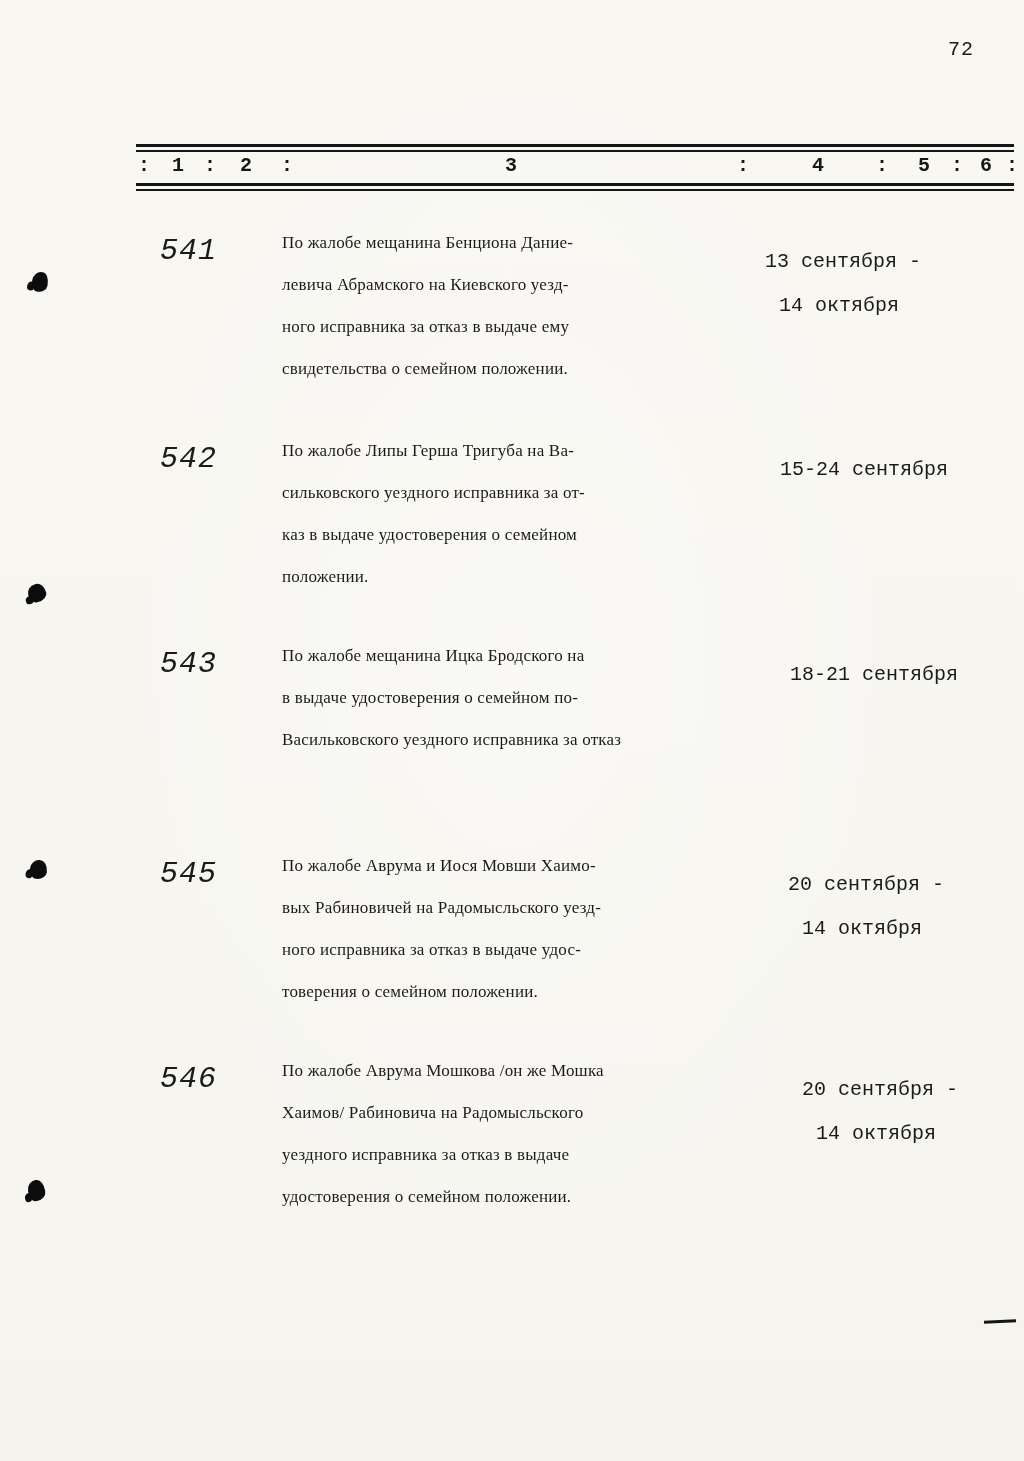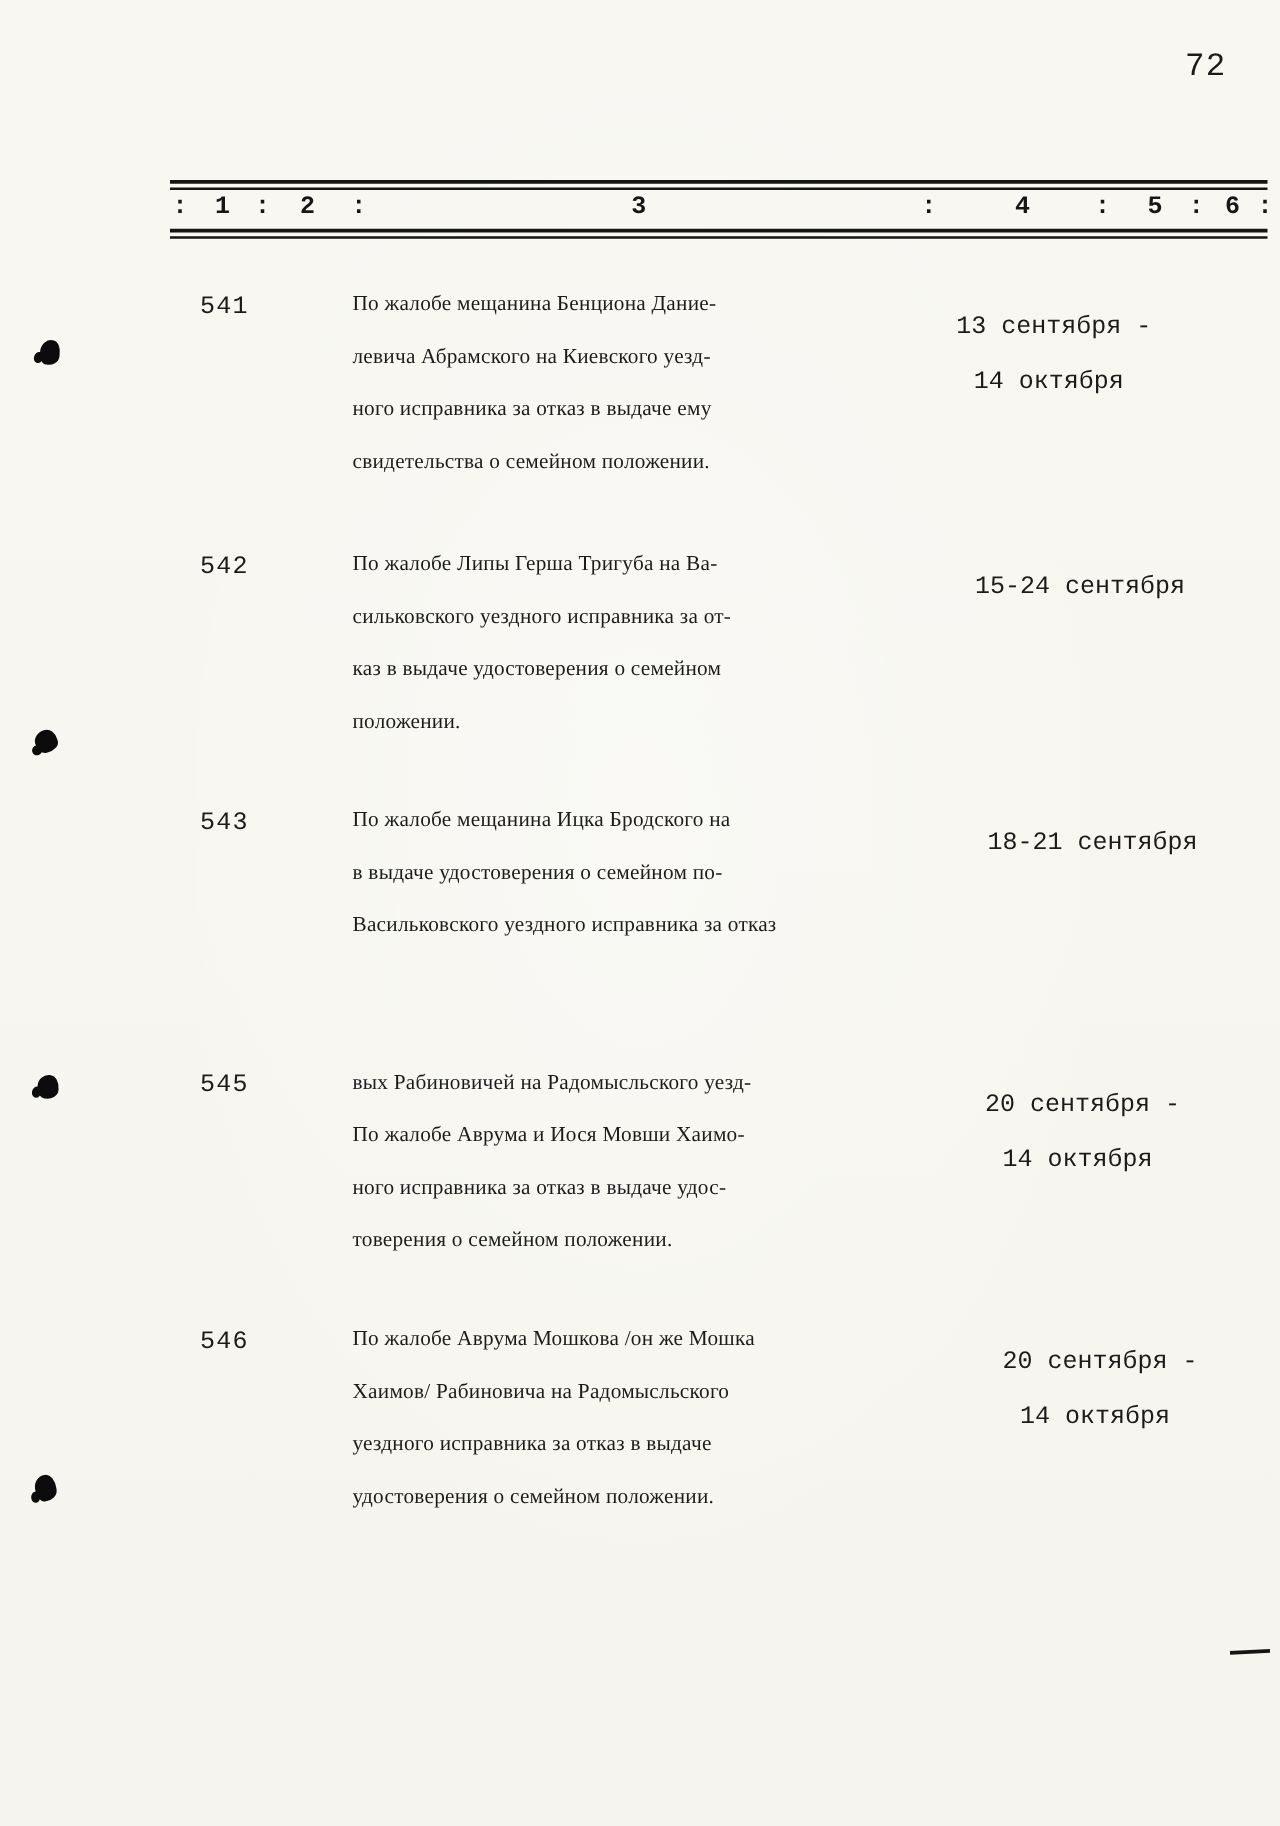--- a/index.html
+++ b/index.html
@@ -17,21 +17,21 @@
     position: absolute;
     inset: 0;
     background:
       radial-gradient(ellipse at 50% 45%, rgba(255,255,255,0.35) 0%, rgba(0,0,0,0.0) 60%),
       linear-gradient(180deg, #f8f7f2 0%, #f5f4ee 100%);
   }
   .pageno {
     position: absolute;
     left: 948px;
     top: 38px;
-    font-size: 26px;
+    font-size: 20px;
     letter-spacing: 1px;
   }
   .rule {
     position: absolute;
     left: 136px;
     width: 878px;
     background: #151515;
   }
   .rule.t1 { top: 144px; height: 3px; }
   .rule.t2 { top: 150px; height: 2px; }
@@ -43,22 +43,23 @@
     font-size: 20px;
     font-weight: bold;
     letter-spacing: 0.5px;
     color: #161616;
   }
   .entry { position: absolute; left: 0; width: 1024px; }
   .entry .num {
     position: absolute;
     left: 160px;
     top: 12px;
-    font-size: 20px;
+    font-size: 30px;
     letter-spacing: 1px;
+    font-style: italic;
   }
   .entry .text {
     position: absolute;
     left: 282px;
     top: 0;
     width: 560px;
     font-size: 17px;
     font-family: Liberation Serif, serif;
   }
   .entry .text div {
@@ -163,22 +164,22 @@
     <div>Васильковского уездного исправника за отказ</div>
   </div>
   <div class="dates" style="left:790px">
     <div>18-21 сентября</div>
   </div>
 </div>
 
 <div class="entry" style="top:845px">
   <div class="num">545</div>
   <div class="text">
+    <div>По жалобе Аврума и Иося Мовши Хаимо-</div>
     <div>вых Рабиновичей на Радомысльского уезд-</div>
-    <div>По жалобе Аврума и Иося Мовши Хаимо-</div>
     <div>ного исправника за отказ в выдаче удос-</div>
     <div>товерения о семейном положении.</div>
   </div>
   <div class="dates" style="left:788px">
     <div>20 сентября -</div>
     <div>14 октября</div>
   </div>
 </div>
 
 <div class="entry" style="top:1050px">

